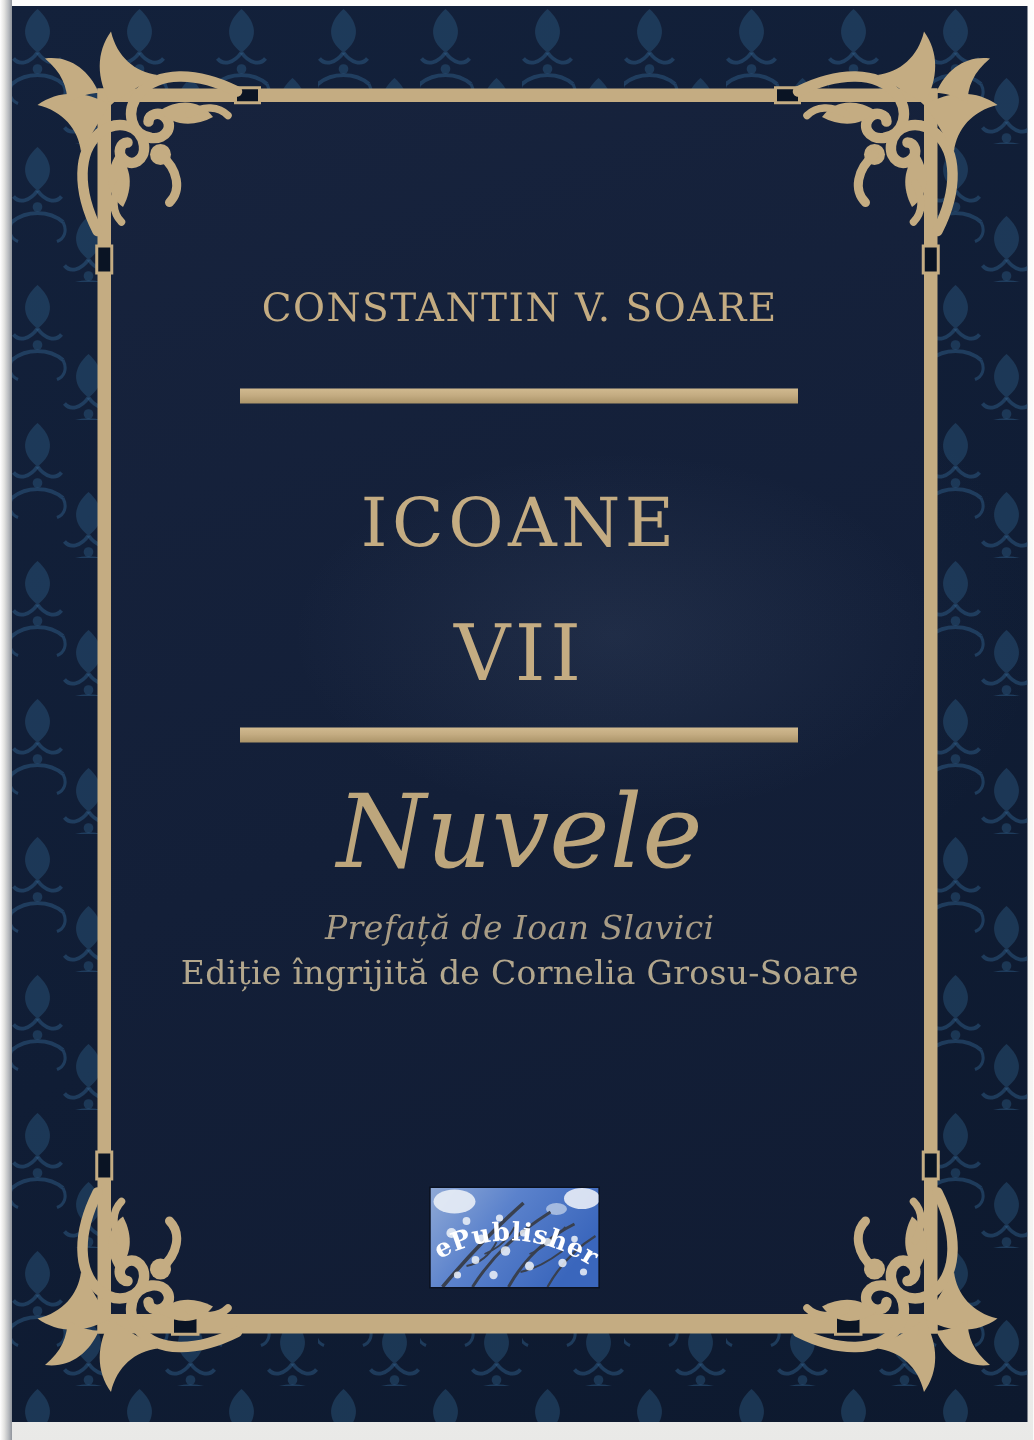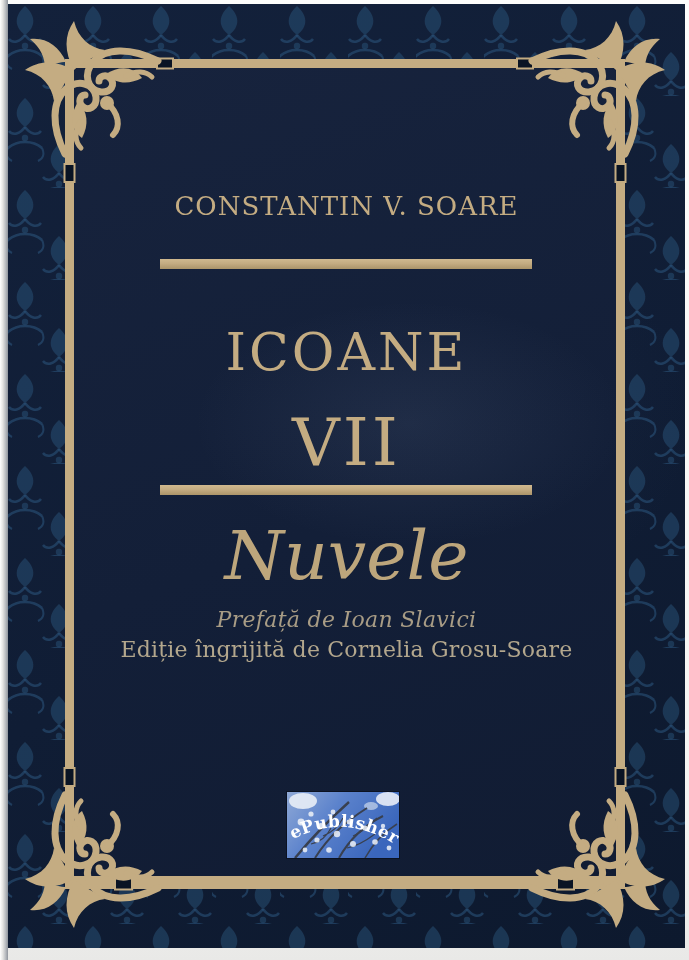--- a/index.html
+++ b/index.html
@@ -34,22 +34,22 @@
   .author {
     top:189px; font-size:26px; letter-spacing:1px;
     color:var(--accent); 
   }
   .rule {
     position:absolute; left:152px; width:372px; height:10px;
     background:linear-gradient(180deg,#d0b98f 0%,var(--accent) 45%,#ab9469 100%);
   }
   .rule-top { top:255px; }
   .rule-bottom { top:481px; }
-  .title { top:322px; font-size:52px; letter-spacing:3px; color:var(--accent); }
-  .volume { top:406px; font-size:66px; letter-spacing:3px; color:var(--accent); }
+  .title { top:322px; font-size:45px; letter-spacing:3px; color:var(--accent); }
+  .volume { top:406px; font-size:52px; letter-spacing:3px; color:var(--accent); }
   .subtitle { top:518px; font-size:68px; font-style:italic; color:var(--accent-dim); }
   .preface { top:605px; font-size:22px; font-style:italic; color:var(--credit); letter-spacing:0.3px; }
   .edition { top:635px; font-size:22px; color:var(--credit-strong); letter-spacing:0.2px; }
   .logo {
     position:absolute; left:279px; top:788px; width:112px; height:66px;
     box-shadow:0 0 0 1px rgba(0,0,0,0.35);
   }
   .logo svg { display:block; width:112px; height:66px; }
   .tan-f { fill:var(--accent); }
   .tan-s { stroke:var(--accent); fill:none; stroke-linecap:round; }

